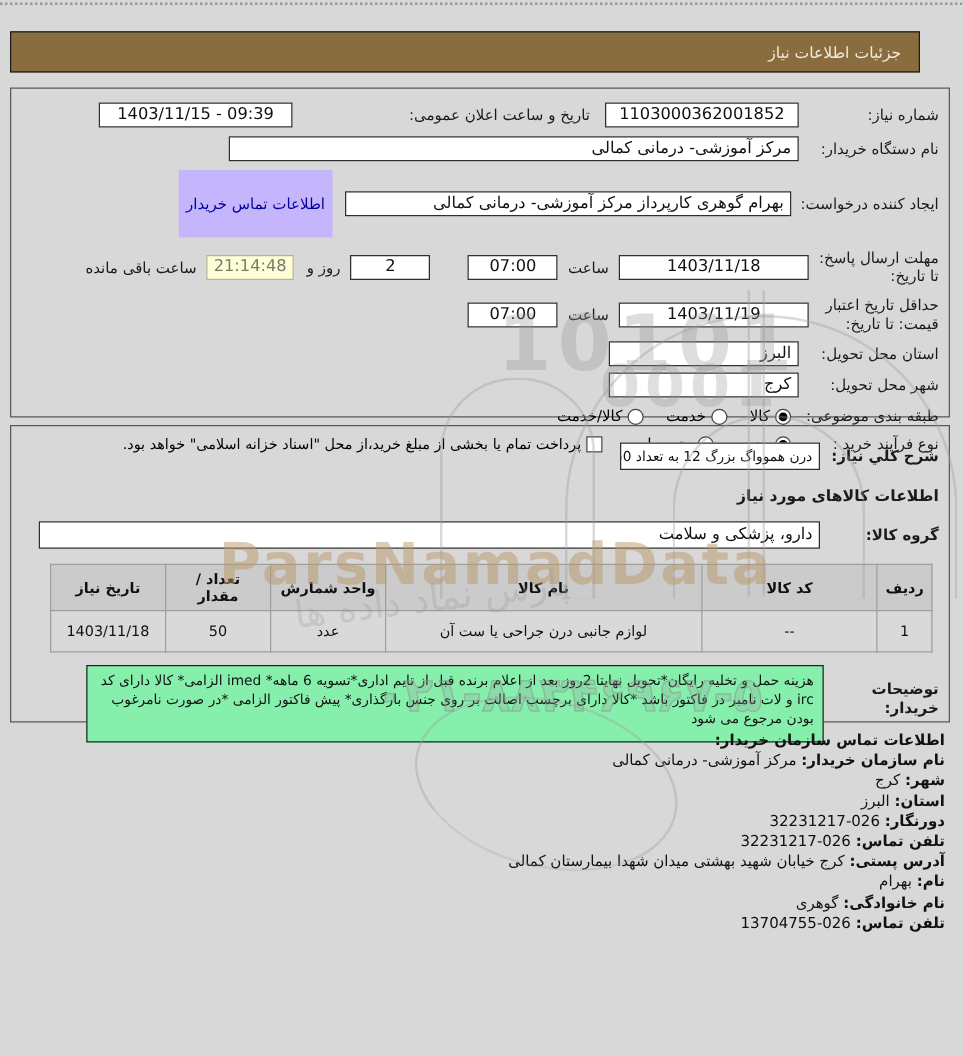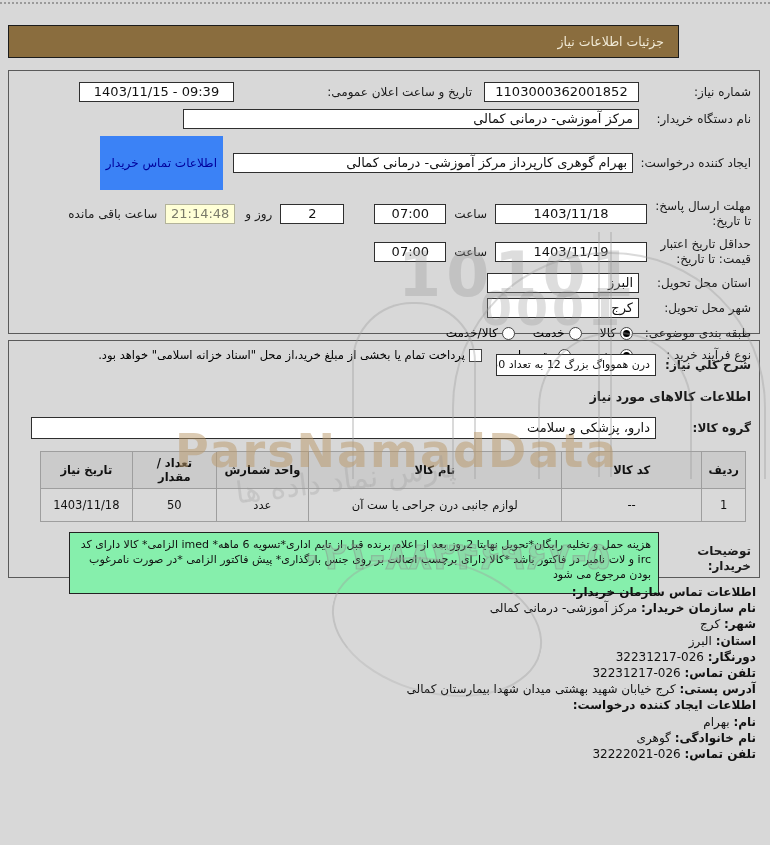--- a/index.html
+++ b/index.html
@@ -1,38 +1,38 @@
 <!DOCTYPE html>
 <html lang="fa" dir="rtl"><head>
 <meta charset="utf-8">
 <style>
   html,body{margin:0;padding:0;}
   body{background:#d8d8d8;font-family:"DejaVu Sans",sans-serif;}
   #page{position:relative;width:770px;height:845px;background:#d8d8d8;overflow:hidden;direction:rtl;}
   .dotline{position:absolute;top:2px;left:0;width:770px;border-top:2px dotted #9a9a9a;}
 
   
-  #titlebar{position:absolute;top:25px;left:8px;width:671px;height:33px;background:#8a6d3e;
+  #titlebar{position:absolute;top:25px;left:8px;width:728px;height:33px;background:#8a6d3e;
     border:1px solid #1c1c1c;box-sizing:border-box;color:#f1ead6;font-size:12.5px;
     line-height:31px;padding-right:14px;}
 
   
   .gbox{position:absolute;left:8px;width:752px;border:1px solid #5a5a5a;box-sizing:border-box;}
   #box1{top:70px;height:264px;}
   #box2{top:340px;height:238px;}
 
   .frow{display:flex;align-items:center;direction:rtl;padding-right:8px;}
   .lbl{font-size:12px;color:#1b1b1b;flex:none;}
   .blbl{font-weight:bold;}
   .tbox{background:#fff;border:1px solid #2f2f2f;height:20px;line-height:18px;font-size:13px;
     padding:0 5px;box-sizing:border-box;overflow:hidden;white-space:nowrap;flex:none;color:#111;}
   .ctr{text-align:center;}
   .num{direction:ltr;unicode-bidi:isolate;}
 
-  .linkbtn{flex:none;margin-right:10px;background:#3b82f6;color:#00009c;font-size:12px;
+  .linkbtn{flex:none;margin-right:10px;background:#c4b5fd;color:#00009c;font-size:12px;
     padding:20px 6px;cursor:pointer;}
   .timer{background:#ffffd6;border:1px solid #b3b39a;color:#7a7a6a;}
 
   .radio{width:13px;height:13px;border:1px solid #444;border-radius:50%;background:#fff;
     display:inline-block;position:relative;flex:none;box-sizing:border-box;}
   .radio.checked::after{content:"";position:absolute;top:2px;left:2px;right:2px;bottom:2px;
     background:#000;border-radius:50%;}
   .chk{width:13px;height:13px;border:1px solid #444;background:#fff;flex:none;box-sizing:border-box;}
   .optlbl{font-size:12px;margin-right:4px;flex:none;}
 
@@ -88,21 +88,21 @@
         <span class="tbox ctr" style="width:155px;margin-right:86px;"><span class="num">1403/11/15 - 09:39</span></span>
       </div>
 
       <div class="frow" style="margin-top:7px;">
         <span class="lbl" style="width:112px;">نام دستگاه خریدار:</span>
         <span class="tbox" style="width:456px;text-align:right;">مرکز آموزشی- درمانی کمالی</span>
       </div>
 
       <div class="frow" style="margin-top:7px;">
         <span class="lbl" style="width:118px;">ایجاد کننده درخواست:</span>
-        <span class="tbox" style="width:400px;text-align:right;">بهرام گوهری کارپرداز مرکز آموزشی- درمانی کمالی</span>
+        <span class="tbox" style="width:357px;text-align:right;">بهرام گوهری کارپرداز مرکز آموزشی- درمانی کمالی</span>
         <span class="linkbtn">اطلاعات تماس خریدار</span>
       </div>
 
       <div class="frow" style="margin-top:6px;height:36px;">
         <span class="lbl" style="width:104px;line-height:15px;text-align:right;">مهلت ارسال پاسخ: تا تاریخ:</span>
         <span class="tbox ctr" style="width:152px;"><span class="num">1403/11/18</span></span>
         <span class="lbl" style="margin-right:8px;">ساعت</span>
         <span class="tbox ctr" style="width:72px;margin-right:8px;"><span class="num">07:00</span></span>
         <span class="tbox ctr" style="width:64px;margin-right:30px;"><span class="num">2</span></span>
         <span class="lbl" style="margin-right:8px;">روز و</span>
@@ -192,24 +192,23 @@
     </div>
 
     <div id="contact">
       <div class="bhead">اطلاعات تماس سازمان خریدار:</div>
       <div><span class="fl">نام سازمان خریدار:</span> <span>مرکز آموزشی- درمانی کمالی</span></div>
       <div><span class="fl">شهر:</span> <span>کرج</span></div>
       <div><span class="fl">استان:</span> <span>البرز</span></div>
       <div><span class="fl">دورنگار:</span> <span class="num">32231217-026</span></div>
       <div><span class="fl">تلفن تماس:</span> <span class="num">32231217-026</span></div>
       <div><span class="fl">آدرس پستی:</span> <span>کرج خیابان شهید بهشتی میدان شهدا بیمارستان کمالی</span></div>
-      <div class="bhead">اطلاعات ایجاد کننده درخواست:</div>
       <div><span class="fl">نام:</span> <span>بهرام</span></div>
       <div><span class="fl">نام خانوادگی:</span> <span>گوهری</span></div>
-      <div><span class="fl">تلفن تماس:</span> <span class="num">32222021-026</span></div>
+      <div><span class="fl">تلفن تماس:</span> <span class="num">13704755-026</span></div>
     </div>
   </div>
 
   <div id="wm">
     <div class="wm-arc" style="left:452px;top:252px;width:310px;height:225px;border-radius:155px 155px 0 0;"></div>
     <div class="wm-arc" style="left:538px;top:332px;width:150px;height:145px;border-radius:75px 75px 0 0;"></div>
     <div class="wm-arc" style="left:352px;top:302px;width:120px;height:175px;border-radius:60px 60px 0 0;"></div>
     <div class="wm-line" style="left:598px;top:232px;height:245px;"></div>
     <div class="wm-line" style="left:610px;top:232px;height:245px;"></div>
     <div class="wm-arc" style="left:330px;top:560px;width:210px;height:130px;border-radius:50%;border-bottom:2px solid rgba(158,158,158,0.25);transform:rotate(14deg);"></div>

